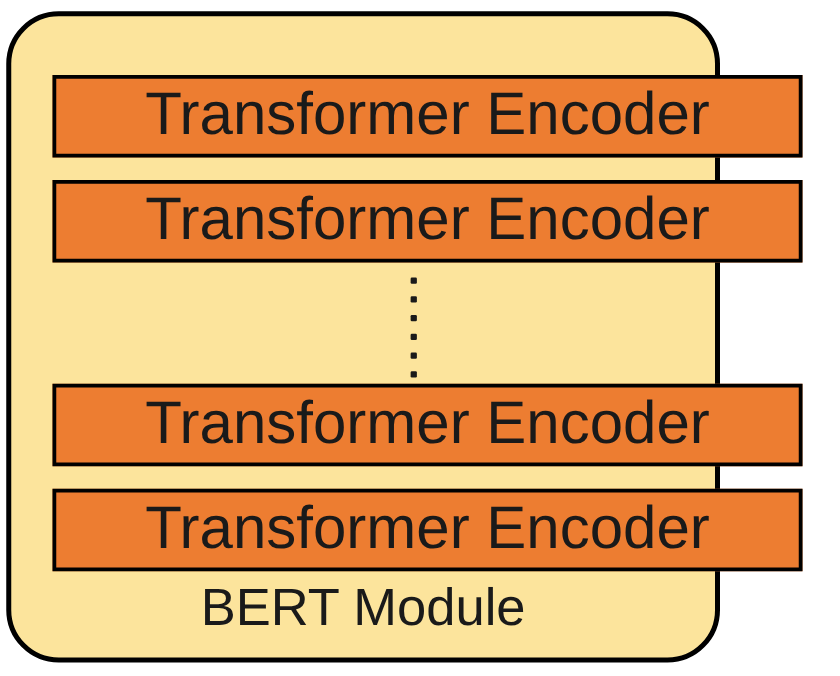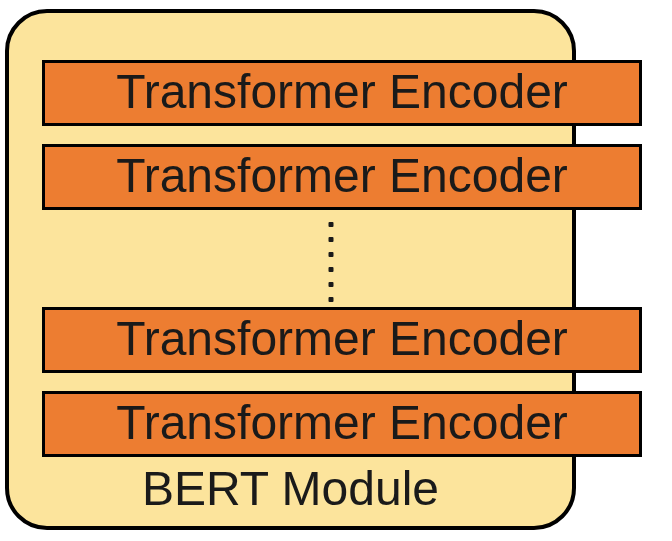--- a/index.html
+++ b/index.html
@@ -67,21 +67,21 @@
     height: 5px;
     border-radius: 1px;
     background: var(--text, #1a1a1a);
   }
   .module-label {
     position: absolute;
     left: 0;
     right: 0;
     top: 450px;
     text-align: center;
-    font-size: 48px;
+    font-size: 42px;
     line-height: 1.1;
     color: var(--text, #1a1a1a);
     white-space: nowrap;
   }
 </style>
 </head>
 <body>
 
 <div class="stage">
   <div class="module-box">

